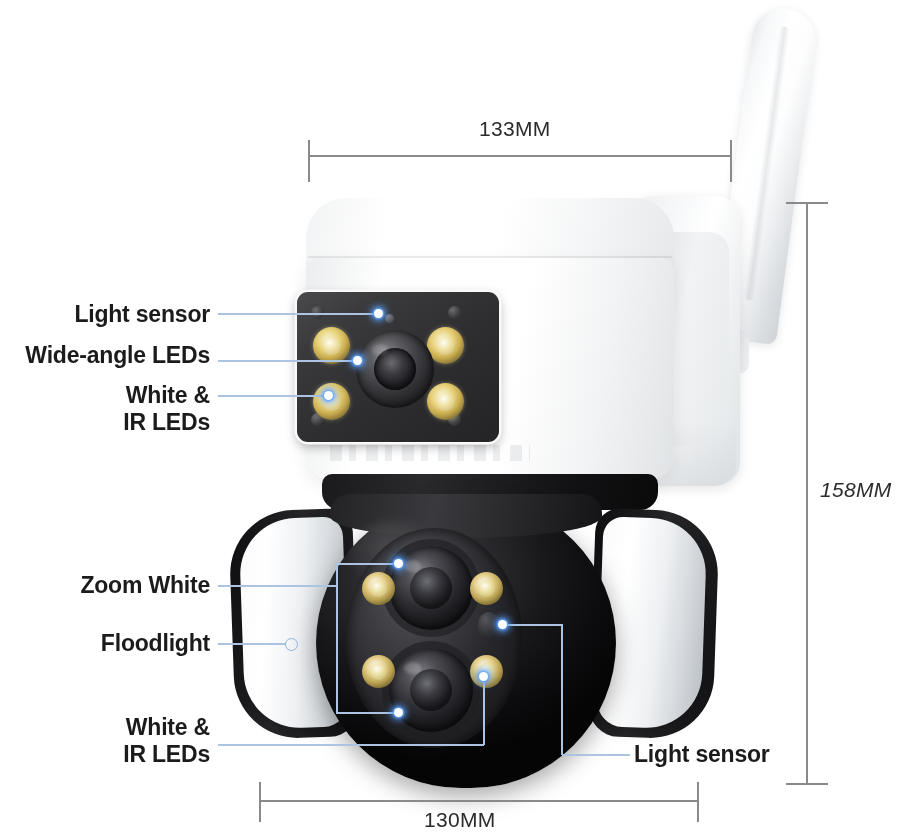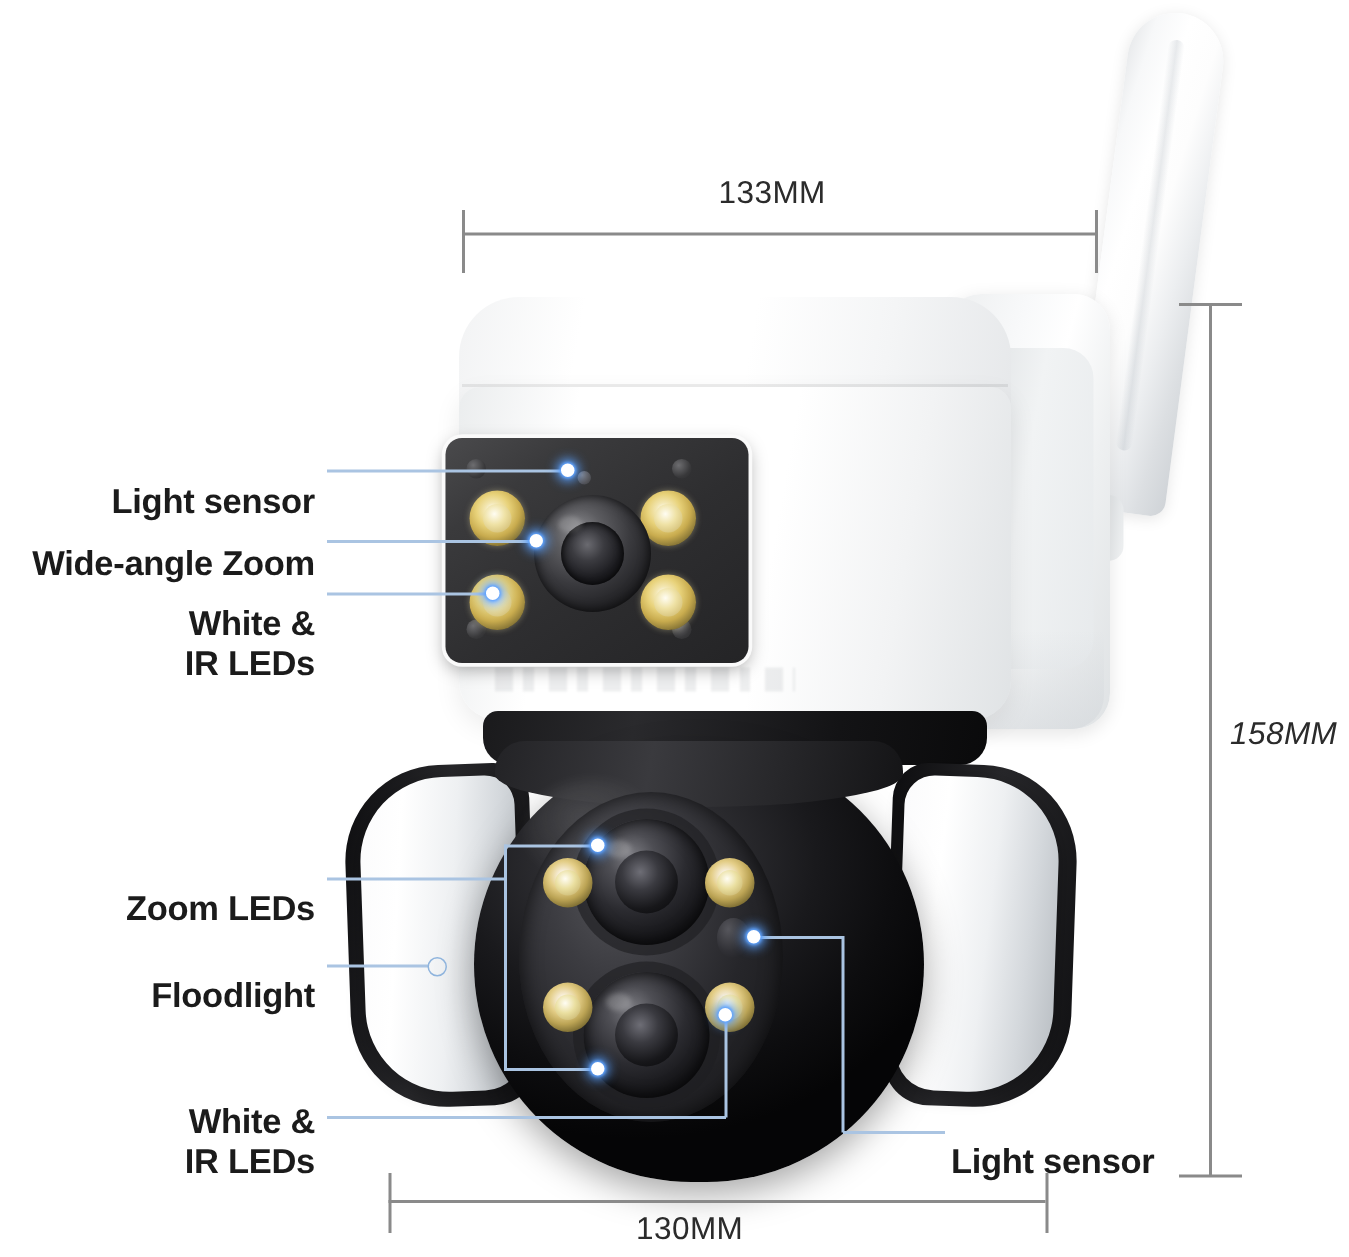--- a/index.html
+++ b/index.html
@@ -11,21 +11,21 @@
   .dimline{position:absolute;background:#8a8a8a;}
   .dim-h{height:1.5px;}
   .dim-v{width:1.5px;}
   .tick{position:absolute;background:#8a8a8a;}
   .tick-v{width:1.5px;}
   .tick-h{height:1.5px;}
   .dimlabel{position:absolute;color:#2b2b2b;font-size:21px;letter-spacing:.3px;white-space:nowrap;}
 
   
   .calloutlabel{position:absolute;color:#1b1b1b;font-size:23px;font-weight:700;
-                line-height:1.17;white-space:pre-line;letter-spacing:-.2px;margin-top:20px;}
+                line-height:1.17;white-space:pre-line;letter-spacing:-.2px;}
   .lbl-right{text-align:right;}
   .lbl-left{text-align:left;}
 
   
   .leader{position:absolute;background:#aac4e2;}
   .leader-h{height:1.6px;}
   .leader-v{width:1.6px;}
   .dot{position:absolute;width:9px;height:9px;border-radius:50%;
        background:#fff;box-shadow:0 0 7px 3px rgba(90,160,255,.95),0 0 2px 1px #6aa9ff;}
   .ring{position:absolute;width:11px;height:11px;border-radius:50%;
@@ -207,34 +207,34 @@
     <div class="dimlabel" style="left:424px;top:808px;">130MM</div>
   </div>
 
   <div>
     <div class="calloutlabel lbl-right" style="left:20px;top:301px;width:190px;">Light sensor</div>
     <div class="leader leader-h" style="left:218px;top:313px;width:160px;"></div>
     <div class="dot" style="left:374px;top:309px;"></div>
   </div>
 
   <div>
-    <div class="calloutlabel lbl-right" style="left:0px;top:342px;width:210px;">Wide-angle Zoom</div>
+    <div class="calloutlabel lbl-right" style="left:0px;top:342px;width:210px;">Wide-angle LEDs</div>
     <div class="leader leader-h" style="left:218px;top:360px;width:139px;"></div>
     <div class="dot" style="left:353px;top:356px;"></div>
   </div>
 
   <div>
     <div class="calloutlabel lbl-right" style="left:20px;top:382px;width:190px;">White &amp;
 IR LEDs</div>
     <div class="leader leader-h" style="left:218px;top:395px;width:110px;"></div>
     <div class="dot" style="left:324px;top:391px;"></div>
   </div>
 
   <div>
-    <div class="calloutlabel lbl-right" style="left:30px;top:572px;width:180px;">Zoom LEDs</div>
+    <div class="calloutlabel lbl-right" style="left:30px;top:572px;width:180px;">Zoom White</div>
     <div class="leader leader-h" style="left:218px;top:585px;width:119px;"></div>
     <div class="leader leader-v" style="left:336px;top:563px;height:150px;"></div>
     <div class="leader leader-h" style="left:336px;top:563px;width:63px;"></div>
     <div class="leader leader-h" style="left:336px;top:712px;width:63px;"></div>
     <div class="dot" style="left:394px;top:559px;"></div>
     <div class="dot" style="left:394px;top:708px;"></div>
   </div>
 
   <div>
     <div class="calloutlabel lbl-right" style="left:30px;top:630px;width:180px;">Floodlight</div>

